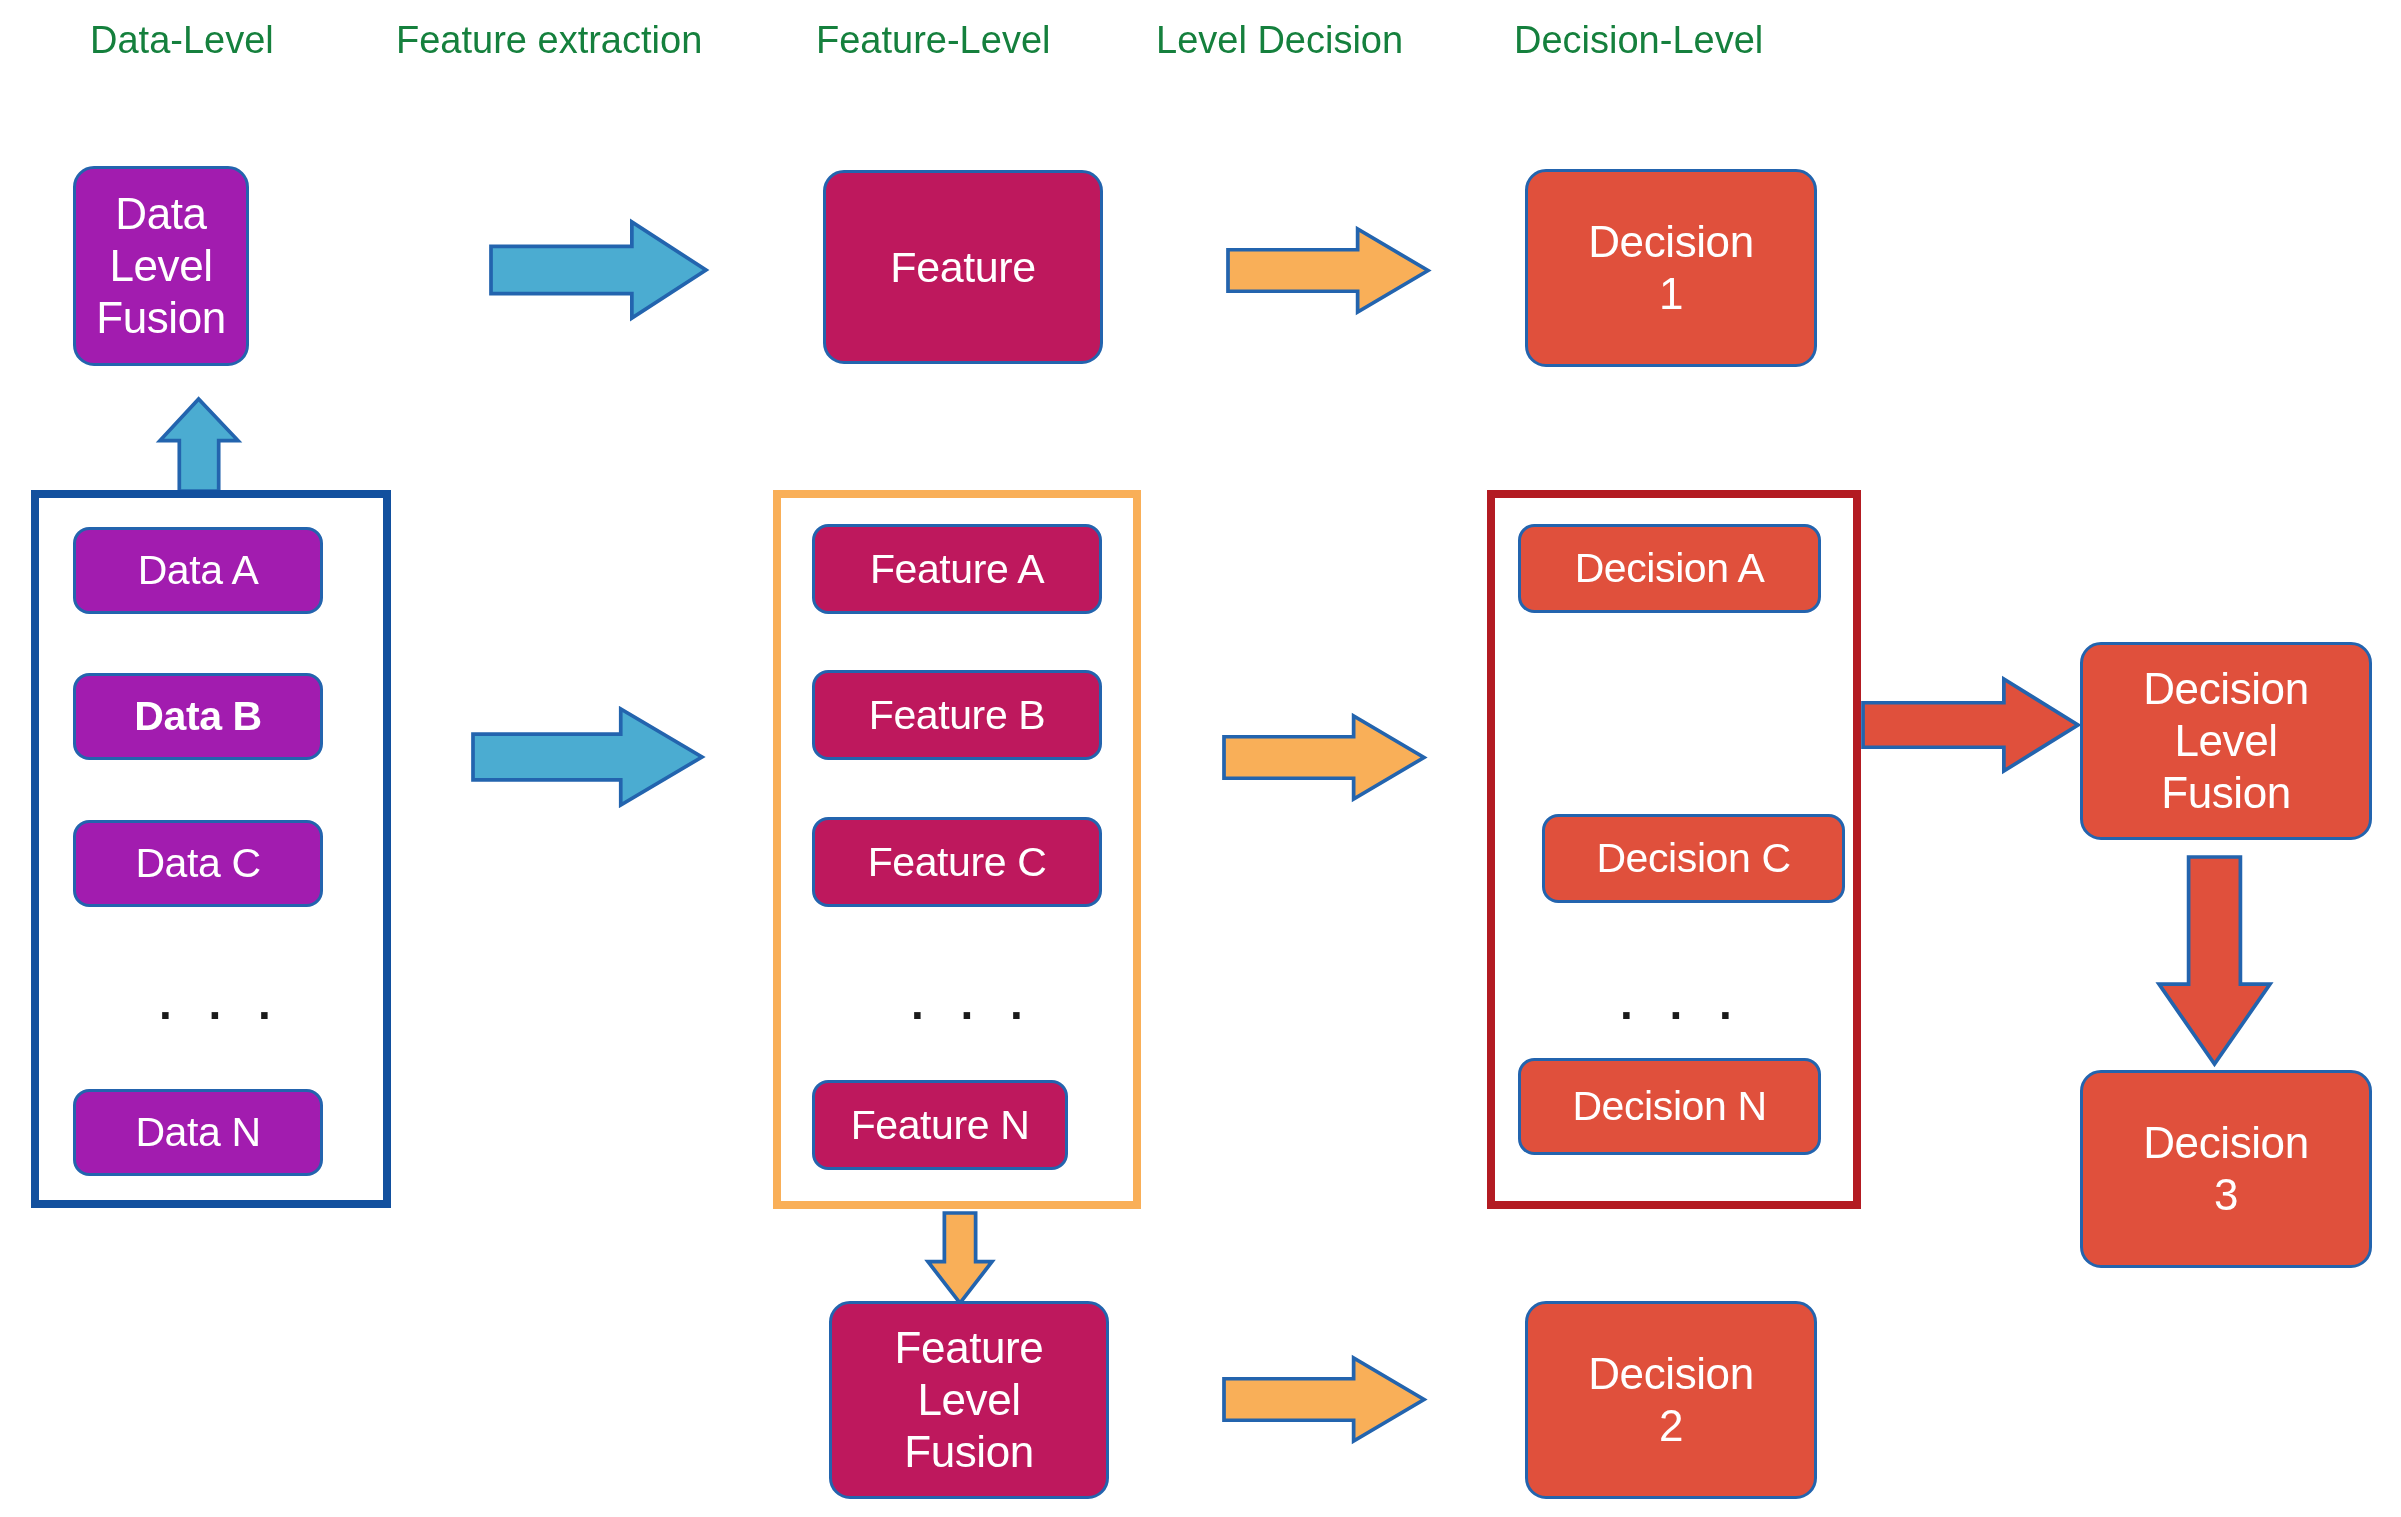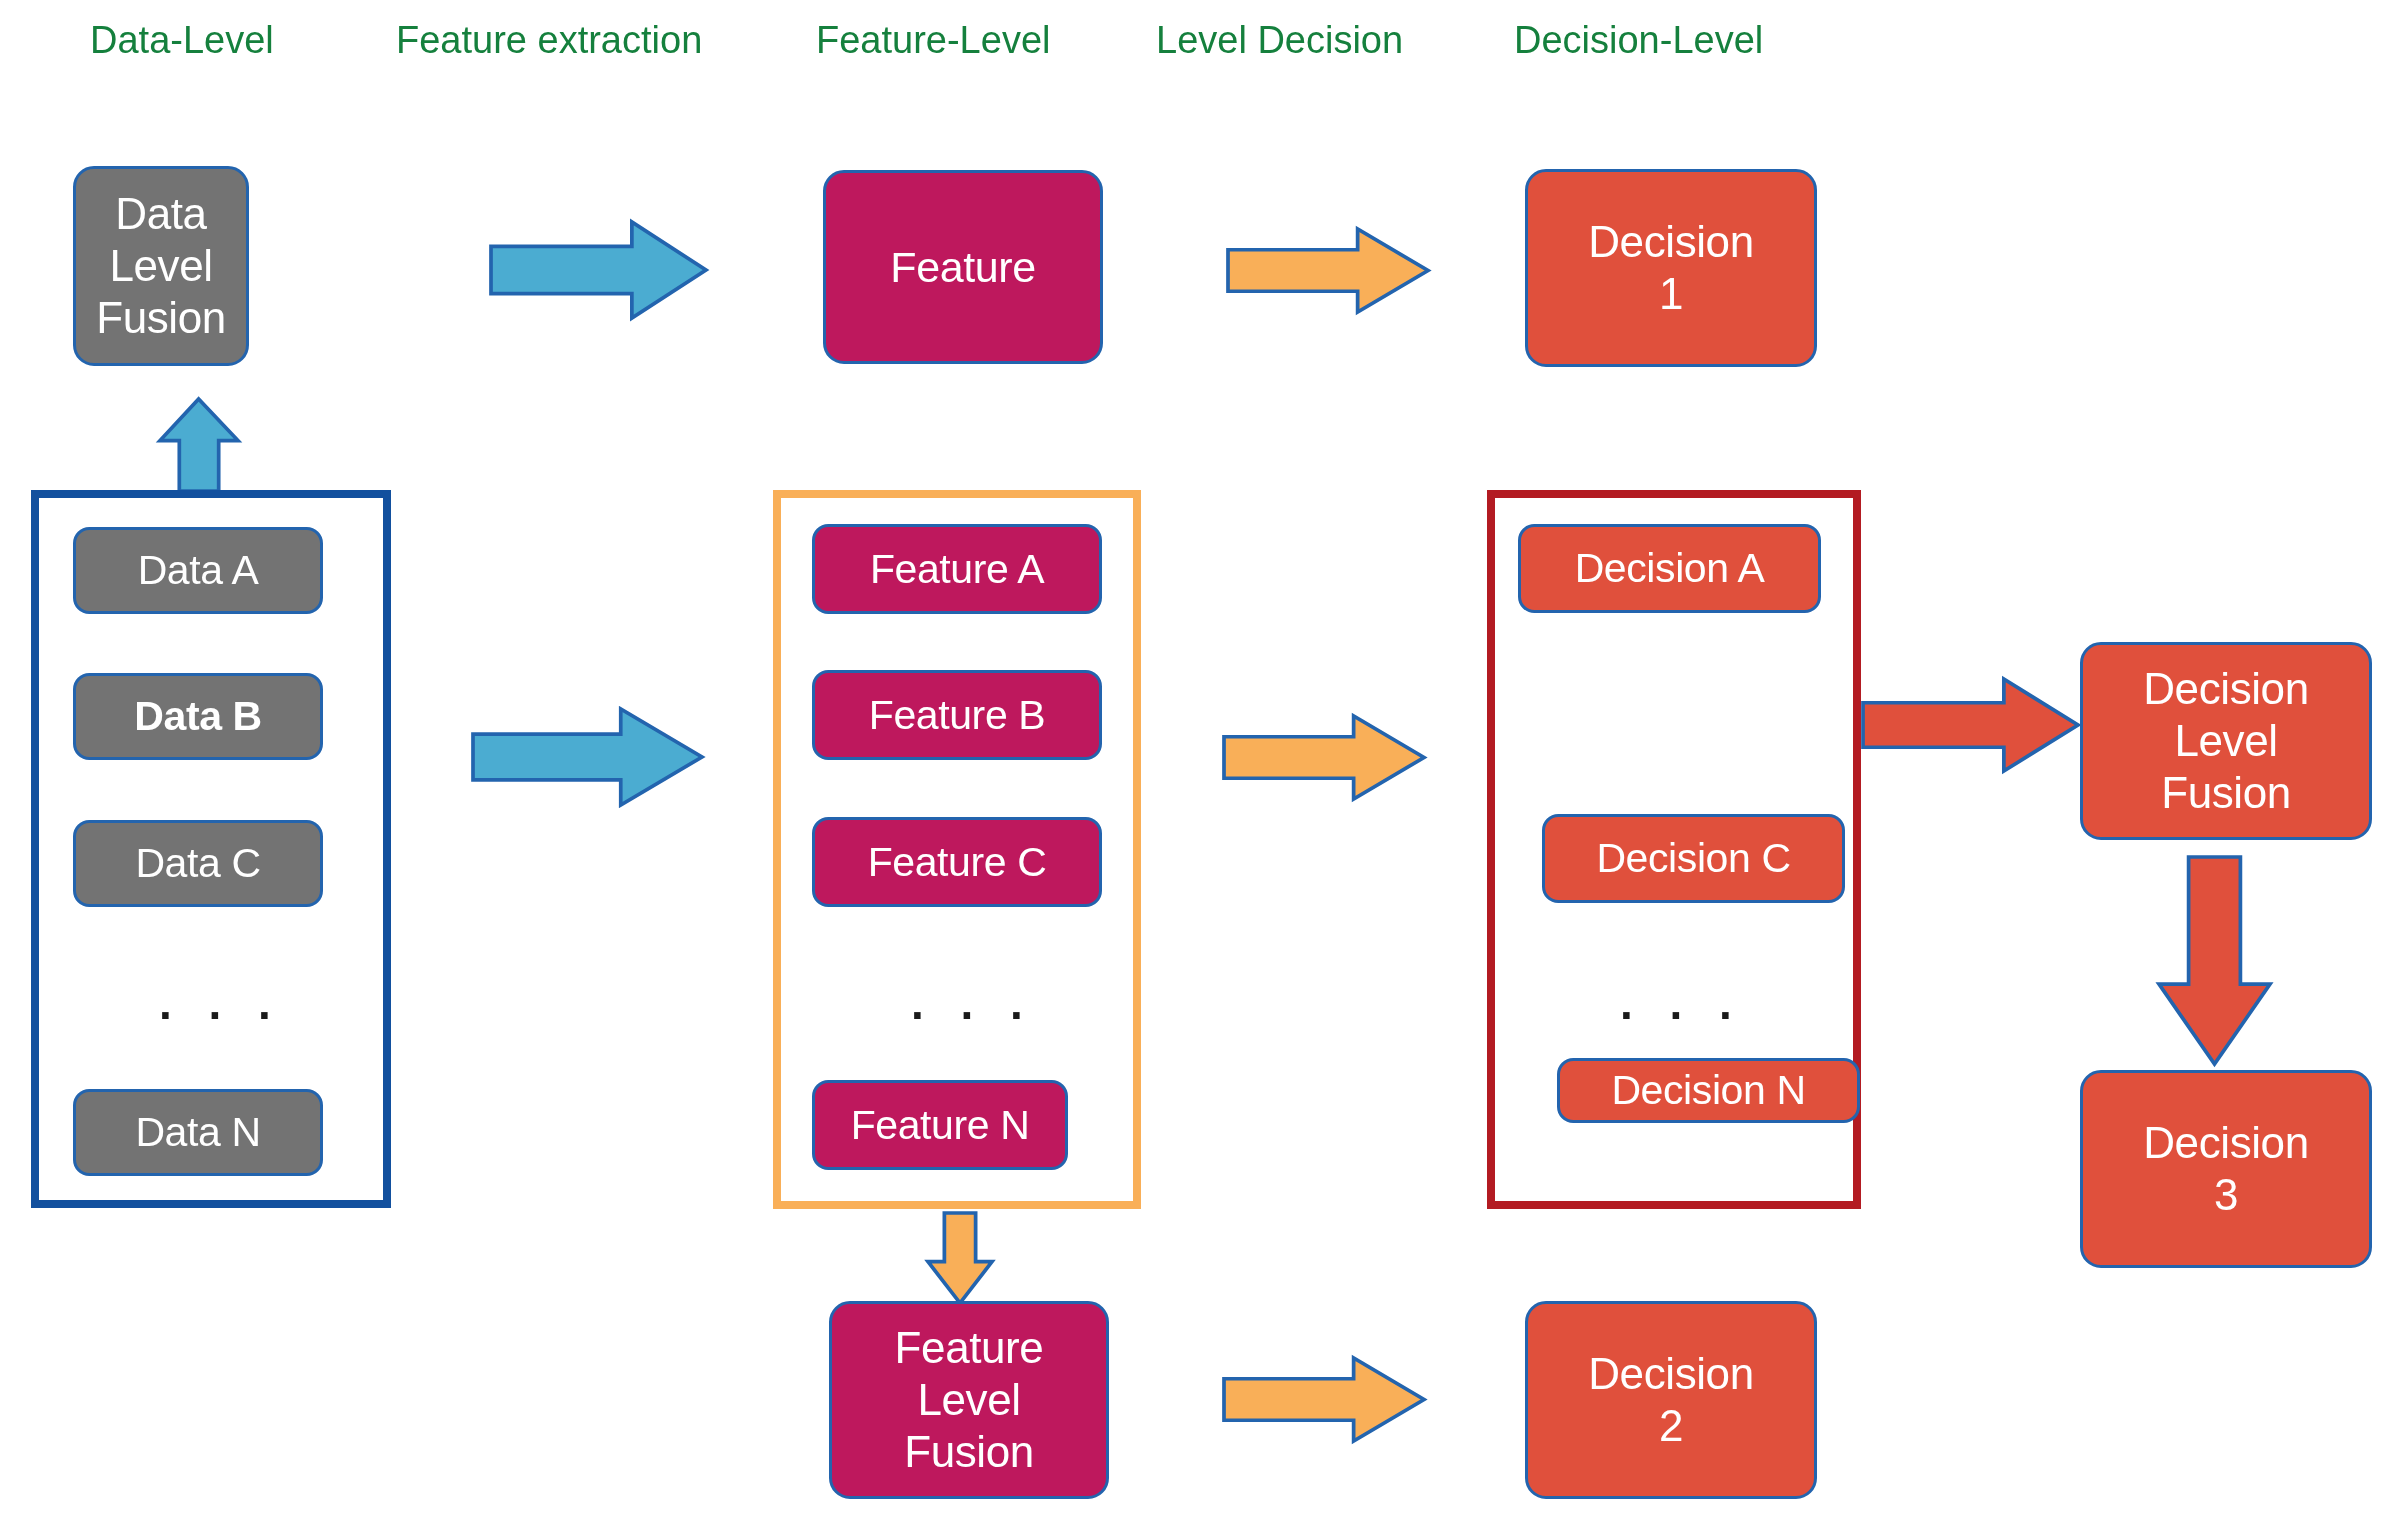--- a/index.html
+++ b/index.html
@@ -35,21 +35,21 @@
     justify-content: center;
     text-align: center;
     color: #ffffff;
     font-size: 43px;
     line-height: 1.08;
     border-radius: 21px;
     border: 3.7px solid #2364ae;
     white-space: pre-line;
     letter-spacing: -0.4px;
   }
-  .node.blue   { background: #737373; }
+  .node.blue   { background: #a21caf; }
   .node.orange { background: #be185d; }
   .node.red    { background: #E0503C; }
 
   .node.small { font-size: 41px; border-radius: 16.3px; }
   .node.multi { font-size: 44px; line-height: 1.18; }
 
   
   .group {
     position: absolute;
     box-sizing: border-box;
@@ -160,21 +160,21 @@
 
   <div class="group red" style="left:1487px; top:490px; width:374px; height:719px;"></div>
 
   <div class="node red small" style="left:1518px; top:524px; width:303px; height:89px;">Decision A</div>
 
 
   <div class="node red small" style="left:1518px; top:814px; width:303px; height:89px;margin-left:24px;">Decision C</div>
 
   <div class="ellipsis" style="left:1620px; top:980px;">. . .</div>
 
-  <div class="node red small" style="left:1518px; top:1058px; width:303px; height:65px;margin-left:39px;">Decision N</div>
+  <div class="node red small" style="left:1518px; top:1058px; width:303px; height:97px;">Decision N</div>
 
   <div class="arrow" style="left:1863px; top:679px; width:215px; height:92px;">
     <svg viewBox="0 0 290 124" preserveAspectRatio="none">
       <polygon points="0,32 190,32 190,0 290,62 190,124 190,92 0,92" fill="#E0503C" stroke="#2364ae" stroke-width="5"></polygon>
     </svg>
   </div>
 
   <div class="node red multi" style="left:2080px; top:642px; width:292px; height:198px;">Decision
 Level
 Fusion</div>

